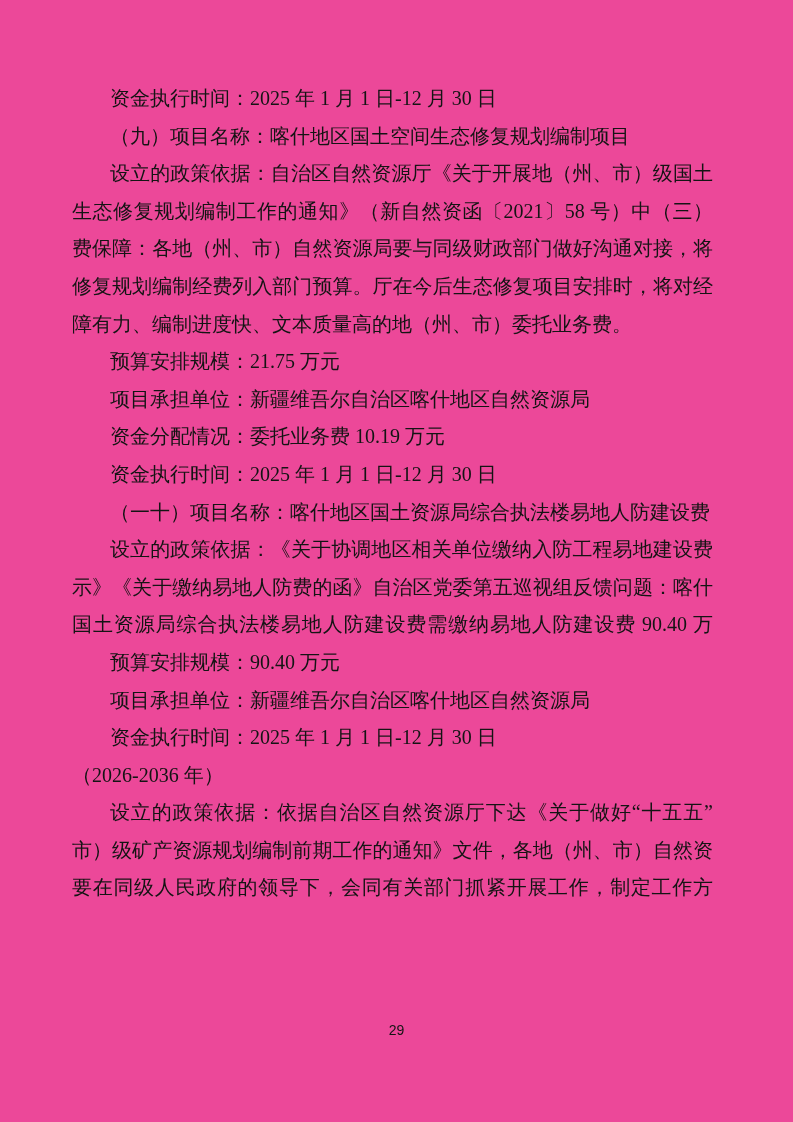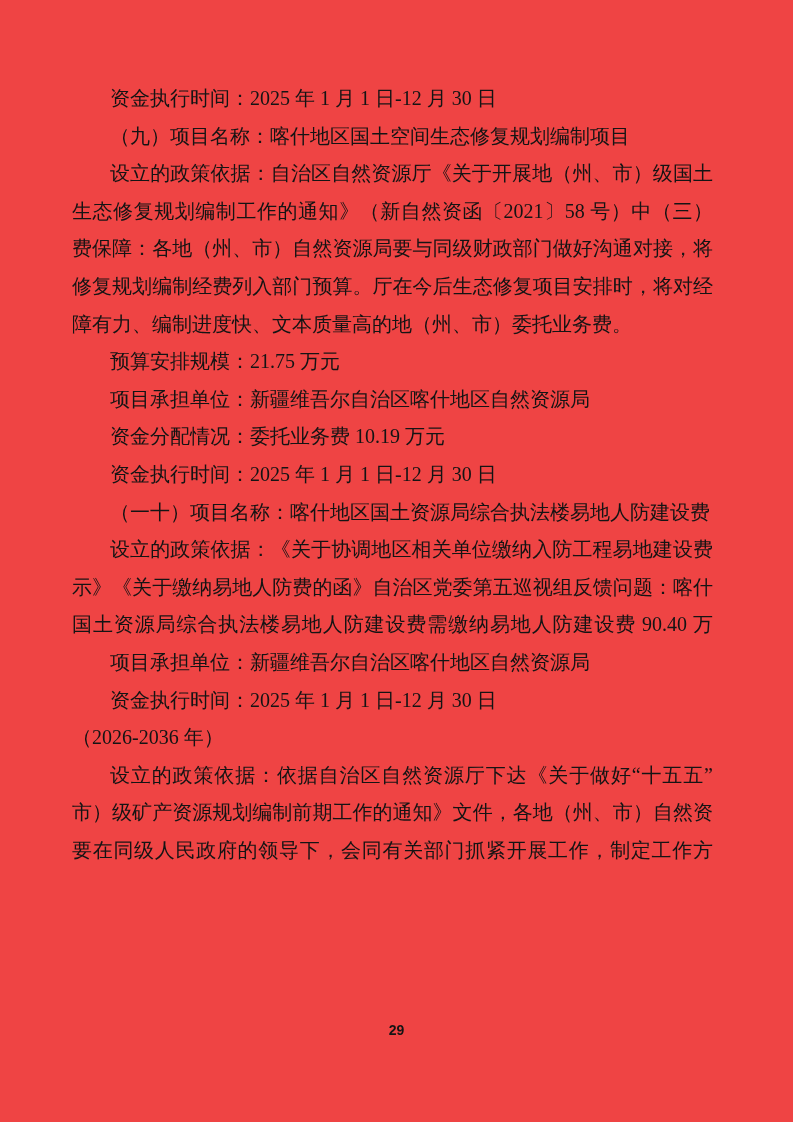--- a/index.html
+++ b/index.html
@@ -5,21 +5,21 @@
   html, body { margin: 0; padding: 0; }
   body {
     width: 793px; height: 1122px;
     background: #ffffff;
     font-family: "Liberation Serif", "DejaVu Serif", serif;
     color: #141414;
   }
   .page {
     position: relative;
     width: 793px; height: 1122px;
-    background: #ef4444;
+    background: #ec4899;
     overflow: hidden;
   }
   .doc-body {
     position: absolute;
     left: 72px; top: 80px;
     width: 641px;
   }
   .doc-line {
     height: 37.6px;
     line-height: 37.6px;
@@ -38,21 +38,20 @@
   }
   .footer {
     position: absolute;
     left: 0; top: 1020px;
     width: 100%;
     text-align: center;
     font-size: 14px;
     line-height: 20px;
     font-family: "Liberation Sans", "DejaVu Sans", sans-serif;
     color: #141414;
-    font-weight: bold;
   }
 </style>
 </head>
 <body>
 
 <div class="page">
   <div class="doc-body">
       <div class="doc-line indent">资金执行时间：2025 年 1 月 1 日-12 月 30 日</div>
       <div class="doc-line indent">（九）项目名称：喀什地区国土空间生态修复规划编制项目</div>
       <div class="doc-line indent fill">设立的政策依据：自治区自然资源厅《关于开展地（州、市）级国土空间</div>
@@ -61,20 +60,21 @@
       <div class="doc-line fill">修复规划编制经费列入部门预算。厅在今后生态修复项目安排时，将对经费保</div>
       <div class="doc-line">障有力、编制进度快、文本质量高的地（州、市）委托业务费。</div>
       <div class="doc-line indent">预算安排规模：21.75 万元</div>
       <div class="doc-line indent">项目承担单位：新疆维吾尔自治区喀什地区自然资源局</div>
       <div class="doc-line indent">资金分配情况：委托业务费 10.19 万元</div>
       <div class="doc-line indent">资金执行时间：2025 年 1 月 1 日-12 月 30 日</div>
       <div class="doc-line indent">（一十）项目名称：喀什地区国土资源局综合执法楼易地人防建设费</div>
       <div class="doc-line indent fill">设立的政策依据：《关于协调地区相关单位缴纳入防工程易地建设费的请</div>
       <div class="doc-line fill">示》《关于缴纳易地人防费的函》自治区党委第五巡视组反馈问题：喀什地区</div>
       <div class="doc-line">国土资源局综合执法楼易地人防建设费需缴纳易地人防建设费 90.40 万元。</div>
+      <div class="doc-line indent">预算安排规模：90.40 万元</div>
       <div class="doc-line indent">项目承担单位：新疆维吾尔自治区喀什地区自然资源局</div>
       <div class="doc-line indent">资金执行时间：2025 年 1 月 1 日-12 月 30 日</div>
       <div class="doc-line">（2026-2036 年）</div>
       <div class="doc-line indent fill">设立的政策依据：依据自治区自然资源厅下达《关于做好“十五五”（州、</div>
       <div class="doc-line fill">市）级矿产资源规划编制前期工作的通知》文件，各地（州、市）自然资源局</div>
       <div class="doc-line fill">要在同级人民政府的领导下，会同有关部门抓紧开展工作，制定工作方案。要</div>
     </div>
   <div class="footer">29</div>
 </div>
 

